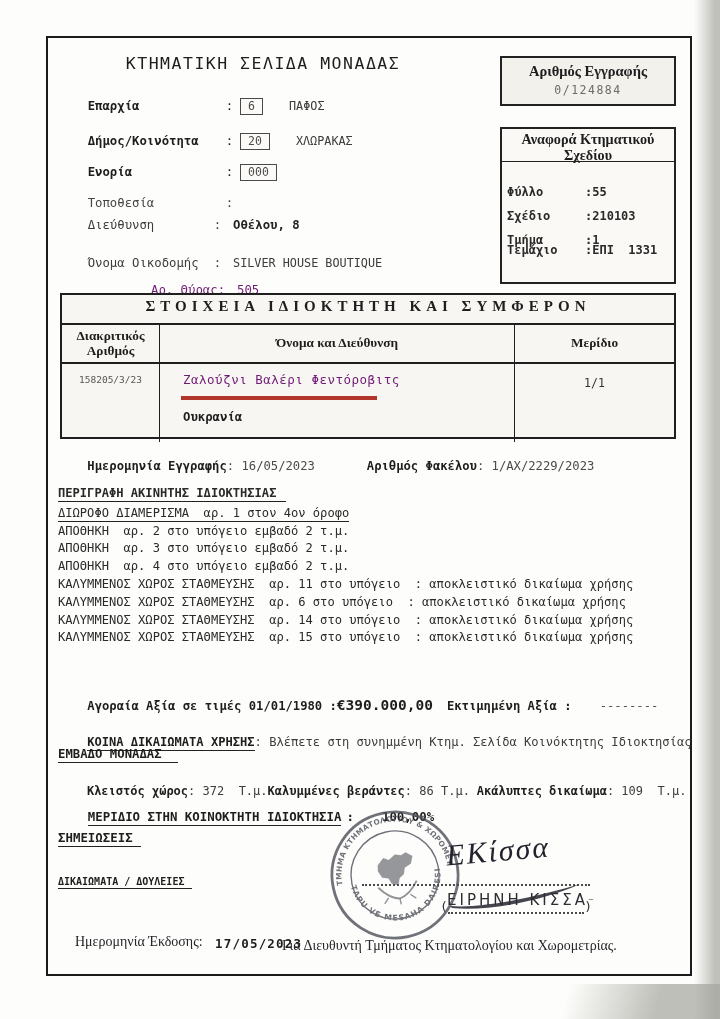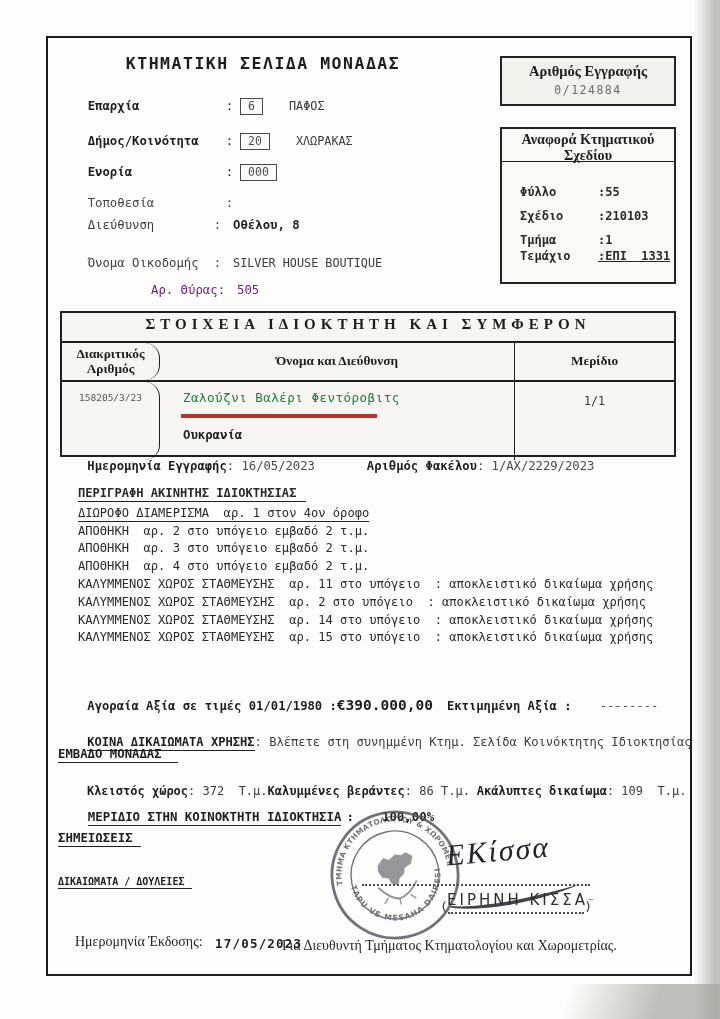--- a/index.html
+++ b/index.html
@@ -6,36 +6,36 @@
   body{width:720px;height:1019px;background:#fdfdfb;overflow:hidden;}
   #screen{position:relative;width:720px;height:1019px;font-family:"DejaVu Sans Mono",monospace;color:#1e1e1e;}
   .abs{position:absolute;}
   .mono{font-family:"DejaVu Sans Mono",monospace;}
   .serif{font-family:"Liberation Serif","DejaVu Serif",serif;}
   .sans{font-family:"DejaVu Sans","Liberation Sans",sans-serif;}
   .b{font-weight:bold;}
   .pre{white-space:pre;}
   .ulh{border-bottom:1.7px solid #222;padding-bottom:1px;}
   .page-frame{position:absolute;left:46px;top:36px;width:642px;height:936px;border:2.6px solid #1b1b1b;background:transparent;}
-  .doc-title{left:118px;top:54px;width:290px;font-size:16.5px;font-weight:bold;letter-spacing:1.5px;text-align:center;}
+  .doc-title{left:118px;top:54px;width:290px;font-size:16.5px;font-weight:normal;letter-spacing:1.5px;text-align:center;}
   .frow{font-size:12.3px;white-space:pre;}
   .flabel{display:inline-block;}
   .code-box{display:inline-block;border:1.6px solid #4a4a4a;padding:0px 7px 1px 7px;font-size:11.5px;color:#4d4d4d;background:#fbfaf7;margin-left:7px;}
   .fval{color:#3b3b3b;font-size:11.8px;margin-left:26px;}
   .rbox{border:2.2px solid #222;background:#f2f1ec;}
   .rbox-title{font-size:14.5px;font-weight:bold;text-align:center;padding-top:5px;}
   .rbox-val{font-size:11.5px;color:#6b6b68;text-align:center;letter-spacing:1.5px;margin-top:3px;}
   .pbox{border:2.2px solid #222;background:#faf9f6;}
   .pbox-title{font-size:14.2px;font-weight:bold;text-align:center;line-height:15.5px;padding-top:3px;border-bottom:1.8px solid #222;height:29px;}
-  .pbox-row{font-size:12px;font-weight:bold;white-space:pre;padding-left:18px;color:#2a2a2a;}
+  .pbox-row{font-size:12px;font-weight:bold;white-space:pre;padding-left:5px;color:#2a2a2a;}
   .pbox-lab{display:inline-block;width:78px;}
-  .otable{left:60px;top:311px;width:612px;height:142px;border:2.2px solid #1f1f1f;background:#f7f6f2;}
+  .otable{left:60px;top:293px;width:612px;height:142px;border:2.2px solid #1f1f1f;background:#f7f6f2;}
   .ot-title{height:25px;border-bottom:2px solid #1f1f1f;text-align:center;font-size:15px;font-weight:bold;letter-spacing:5px;padding-top:3px;}
   .ot-row{display:flex;}
-  .ot-c1{width:98px;border-right:1.8px solid #1f1f1f;box-sizing:border-box;border-radius:15px;}
+  .ot-c1{width:98px;border-right:1.8px solid #1f1f1f;box-sizing:border-box;}
   .ot-c2{flex:1;position:relative;}
   .ot-c3{width:160px;border-left:1.8px solid #1f1f1f;box-sizing:border-box;}
   .ot-head{height:37px;border-bottom:2px solid #1f1f1f;}
   .ot-head .hc{display:flex;align-items:center;justify-content:center;text-align:center;font-size:13.3px;font-weight:bold;line-height:14.5px;font-family:"Liberation Serif","DejaVu Serif",serif;height:100%;}
   .ot-body{height:78px;}
   .red-ul{position:absolute;height:3.6px;background:#b0362b;}
   .desc{font-size:12.1px;line-height:17.8px;white-space:pre;color:#2a2a2a;}
   .dot-line{border-bottom:2px dotted #4a4a4a;}
   .shade-right{left:694px;top:0;width:26px;height:1019px;background:linear-gradient(90deg,rgba(190,190,184,0) 0%,rgba(172,172,166,.75) 80%);}
   .shade-bottom{left:430px;top:984px;width:300px;height:40px;background:linear-gradient(105deg,rgba(200,200,194,0) 45%,rgba(165,165,158,.7) 75%);}
@@ -77,53 +77,53 @@
   </div>
 
   <div class="abs pbox" style="left:500px;top:127px;width:172px;height:153px;">
     <div class="pbox-title serif">
       <div>Αναφορά Κτηματικού</div>
       <div>Σχεδίου</div>
     </div>
     <div class="pbox-row abs" style="left:0;top:56px;"><span class="pbox-lab">Φύλλο</span><span>:55</span></div>
     <div class="pbox-row abs" style="left:0;top:80px;"><span class="pbox-lab">Σχέδιο</span><span>:210103</span></div>
     <div class="pbox-row abs" style="left:0;top:104px;"><span class="pbox-lab">Τμήμα</span><span>:1</span></div>
-    <div class="pbox-row abs" style="left:0;top:120px;text-decoration:underline;"><span class="pbox-lab">Τεμάχιο</span><span>:ΕΠΙ  1331</span></div>
+    <div class="pbox-row abs" style="left:0;top:114px;"><span class="pbox-lab">Τεμάχιο</span><span>:ΕΠΙ  1331</span></div>
   </div>
 
   <div class="abs otable">
     <div class="ot-title serif">ΣΤΟΙΧΕΙΑ ΙΔΙΟΚΤΗΤΗ ΚΑΙ ΣΥΜΦΕΡΟΝ</div>
     <div class="ot-row ot-head">
       <div class="ot-c1 hc">Διακριτικός Αριθμός</div>
       <div class="ot-c2 hc">Όνομα και Διεύθυνση</div>
       <div class="ot-c3 hc">Μερίδιο</div>
     </div>
     <div class="ot-row ot-body">
       <div class="ot-c1" style="text-align:center;padding-top:10px;font-size:9.5px;color:#555;">158205/3/23</div>
       <div class="ot-c2">
-        <div class="abs" style="left:23px;top:8px;font-size:12.5px;color:#15803d;letter-spacing:.5px;">Ζαλούζνι Βαλέρι Φεντόροβιτς</div>
+        <div class="abs" style="left:23px;top:8px;font-size:12.5px;color:#701a75;letter-spacing:.5px;">Ζαλούζνι Βαλέρι Φεντόροβιτς</div>
         <div class="red-ul abs" style="left:21px;top:32px;width:196px;"></div>
         <div class="abs b" style="left:23px;top:46px;font-size:12.3px;">Ουκρανία</div>
       </div>
       <div class="ot-c3" style="text-align:center;padding-top:12px;font-size:11.5px;color:#333;">1/1</div>
     </div>
   </div>
 
   <div class="abs pre" style="left:58px;top:445px;font-size:12.2px;">
     <span class="b">Ημερομηνία Εγγραφής</span><span style="color:#4a4a4a;">: 16/05/2023</span><span style="display:inline-block;width:52px;"></span><span class="b">Αριθμός Φακέλου</span><span style="color:#4a4a4a;">: 1/AX/2229/2023</span>
   </div>
 
-  <div class="abs" style="left:58px;top:485px;margin-left:20px;">
+  <div class="abs" style="left:58px;top:485px;">
     <div class="desc b" style="margin-bottom:2px;"><span class="ulh" style="padding-right:10px;">ΠΕΡΙΓΡΑΦΗ ΑΚΙΝΗΤΗΣ ΙΔΙΟΚΤΗΣΙΑΣ</span></div>
     <div class="desc"><span class="ulh" style="border-bottom-width:1.3px;">ΔΙΩΡΟΦΟ ΔΙΑΜΕΡΙΣΜΑ  αρ. 1 στον 4ον όροφο</span></div>
     <div class="desc">ΑΠΟΘΗΚΗ  αρ. 2 στο υπόγειο εμβαδό 2 τ.μ.</div>
     <div class="desc">ΑΠΟΘΗΚΗ  αρ. 3 στο υπόγειο εμβαδό 2 τ.μ.</div>
     <div class="desc">ΑΠΟΘΗΚΗ  αρ. 4 στο υπόγειο εμβαδό 2 τ.μ.</div>
     <div class="desc">ΚΑΛΥΜΜΕΝΟΣ ΧΩΡΟΣ ΣΤΑΘΜΕΥΣΗΣ  αρ. 11 στο υπόγειο  : αποκλειστικό δικαίωμα χρήσης</div>
-    <div class="desc">ΚΑΛΥΜΜΕΝΟΣ ΧΩΡΟΣ ΣΤΑΘΜΕΥΣΗΣ  αρ. 2 στο υπόγειο  : αποκλειστικό δικαίωμα χρήσης</div>
+    <div class="desc">ΚΑΛΥΜΜΕΝΟΣ ΧΩΡΟΣ ΣΤΑΘΜΕΥΣΗΣ  αρ. 6 στο υπόγειο  : αποκλειστικό δικαίωμα χρήσης</div>
     <div class="desc">ΚΑΛΥΜΜΕΝΟΣ ΧΩΡΟΣ ΣΤΑΘΜΕΥΣΗΣ  αρ. 14 στο υπόγειο  : αποκλειστικό δικαίωμα χρήσης</div>
     <div class="desc">ΚΑΛΥΜΜΕΝΟΣ ΧΩΡΟΣ ΣΤΑΘΜΕΥΣΗΣ  αρ. 15 στο υπόγειο  : αποκλειστικό δικαίωμα χρήσης</div>
   </div>
 
   <div class="abs pre" style="left:58px;top:683px;font-size:12.2px;">
     <span class="b">Αγοραία Αξία σε τιμές 01/01/1980 :</span><span class="b" style="font-size:14.5px;">€390.000,00</span><span style="display:inline-block;width:14px;"></span><span class="b">Εκτιμημένη Αξία :</span><span style="display:inline-block;width:28px;"></span><span style="color:#555;">--------</span>
   </div>
 
   <div class="abs pre" style="left:58px;top:721px;font-size:12.1px;">
     <span class="b ulh">ΚΟΙΝΑ ΔΙΚΑΙΩΜΑΤΑ ΧΡΗΣΗΣ</span><span style="color:#3c3c3c;">: Βλέπετε στη συνημμένη Κτημ. Σελίδα Κοινόκτητης Ιδιοκτησίας</span>

